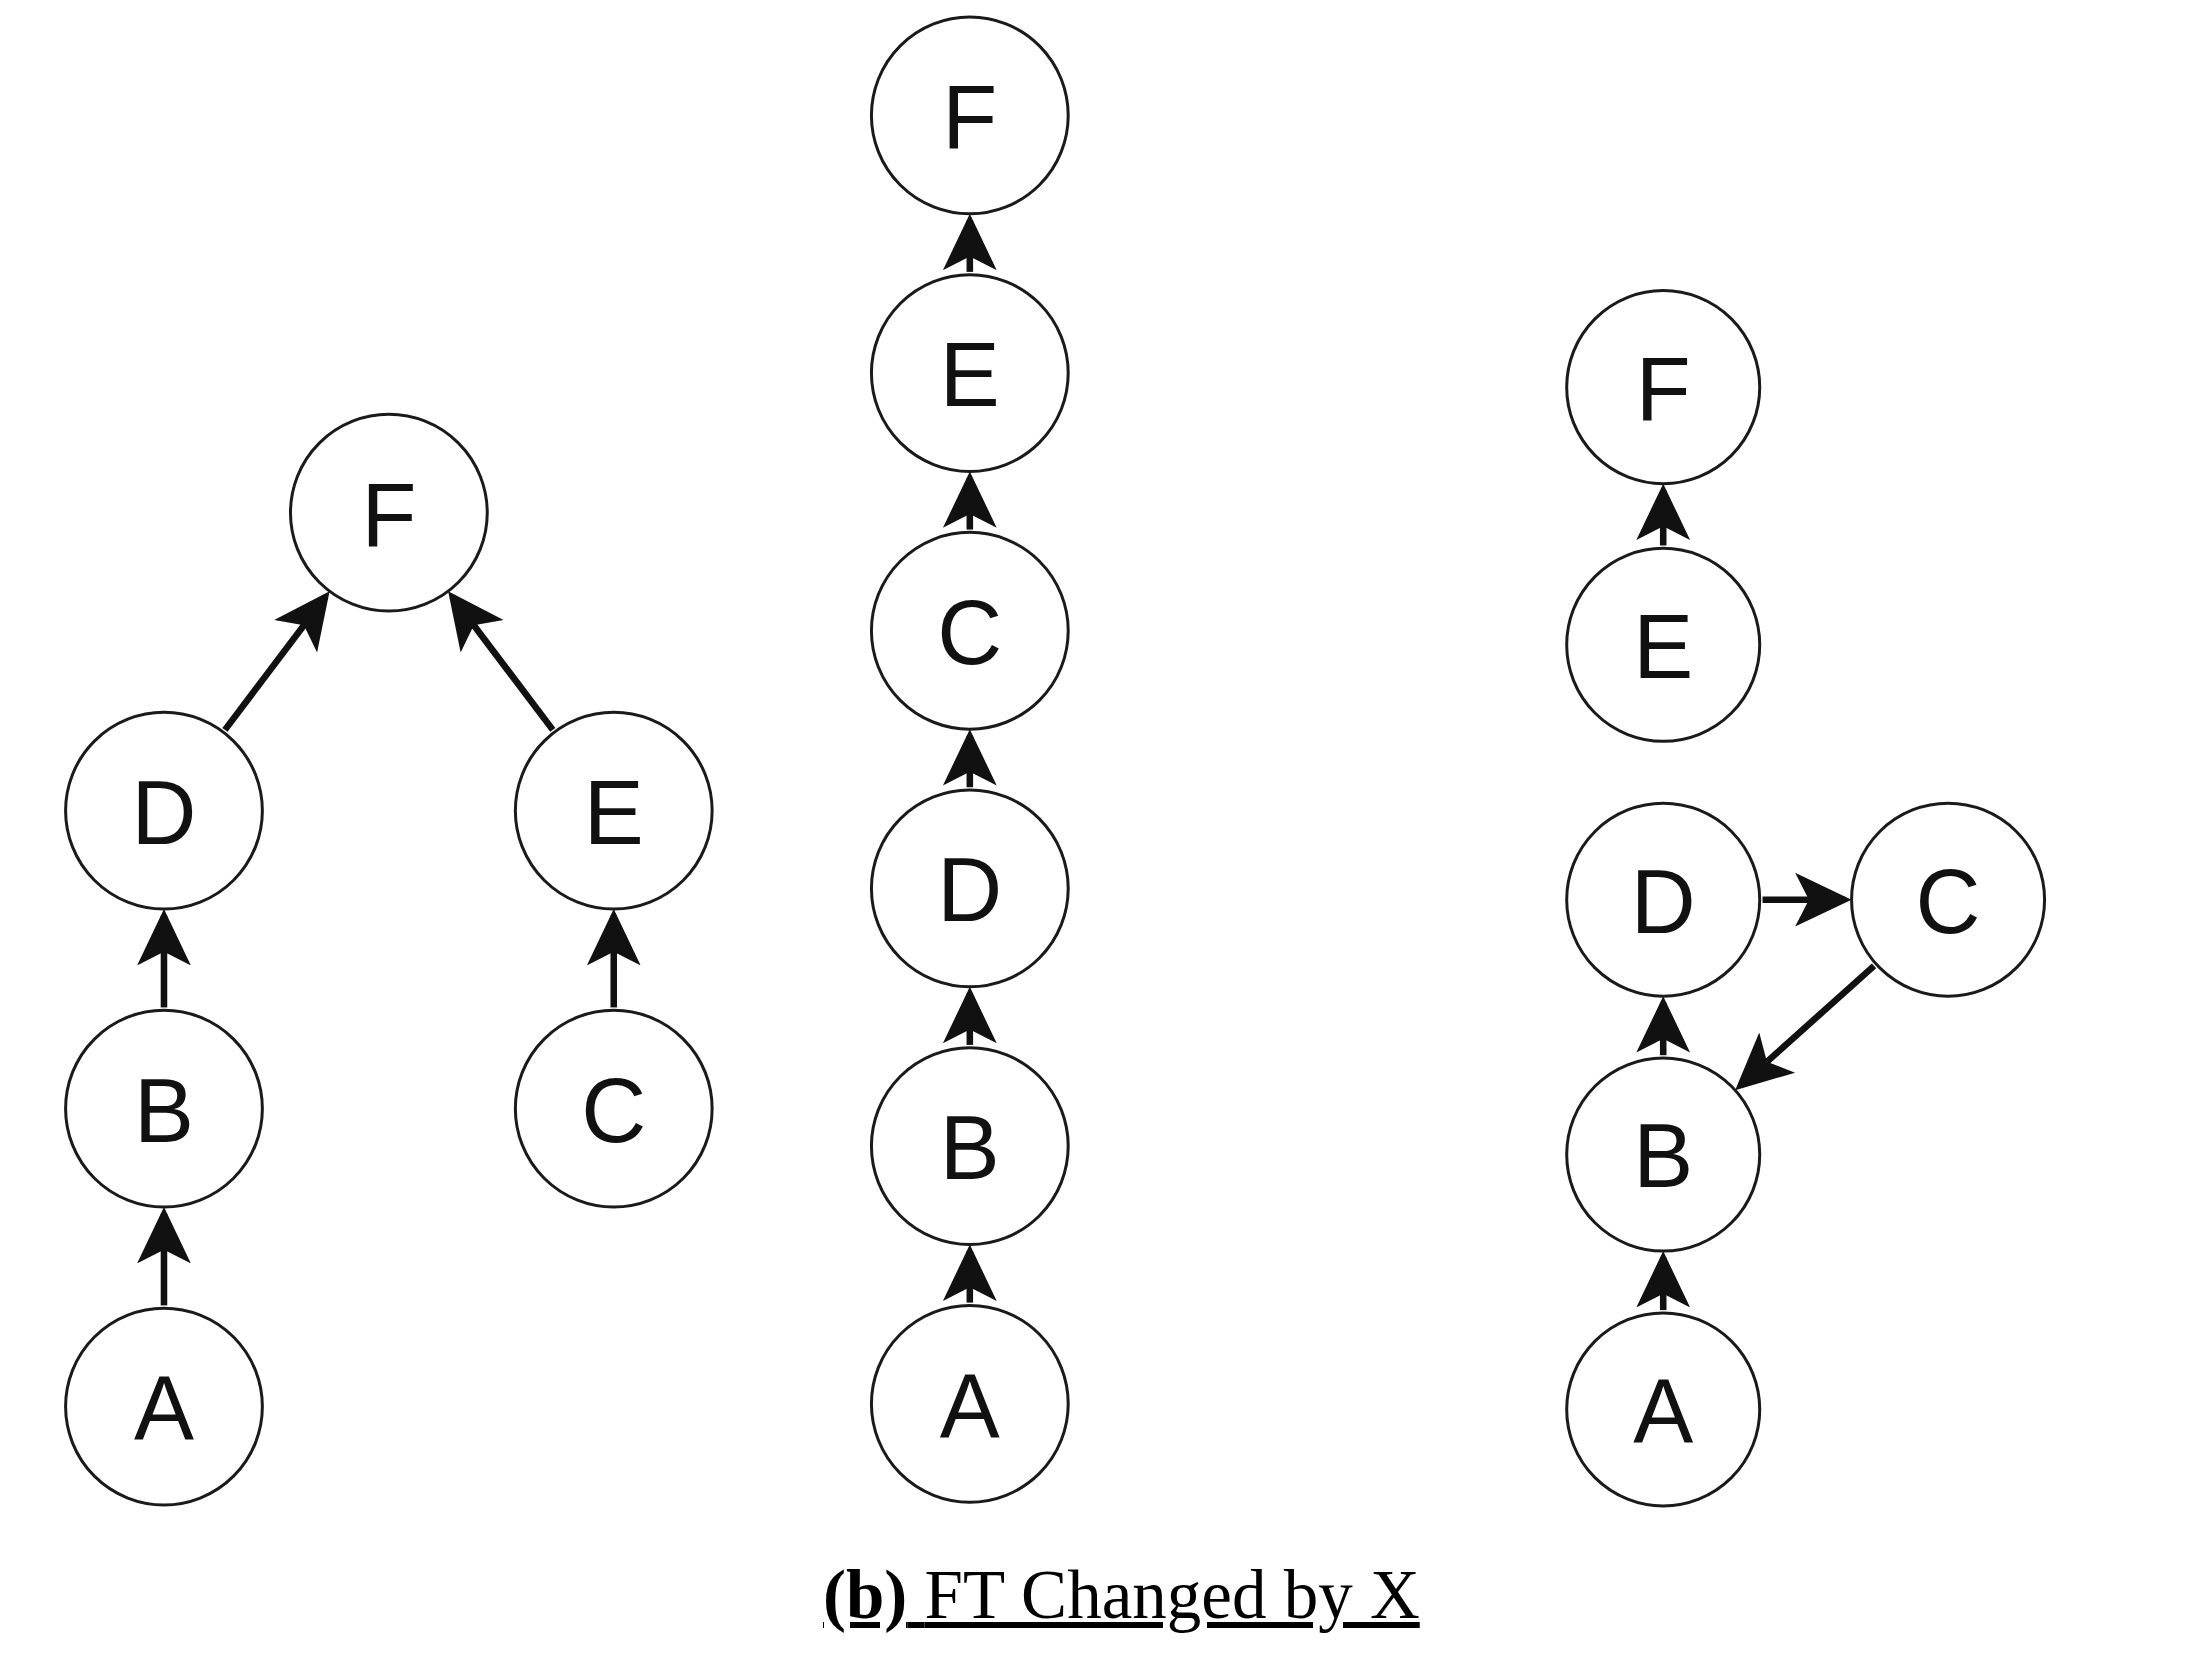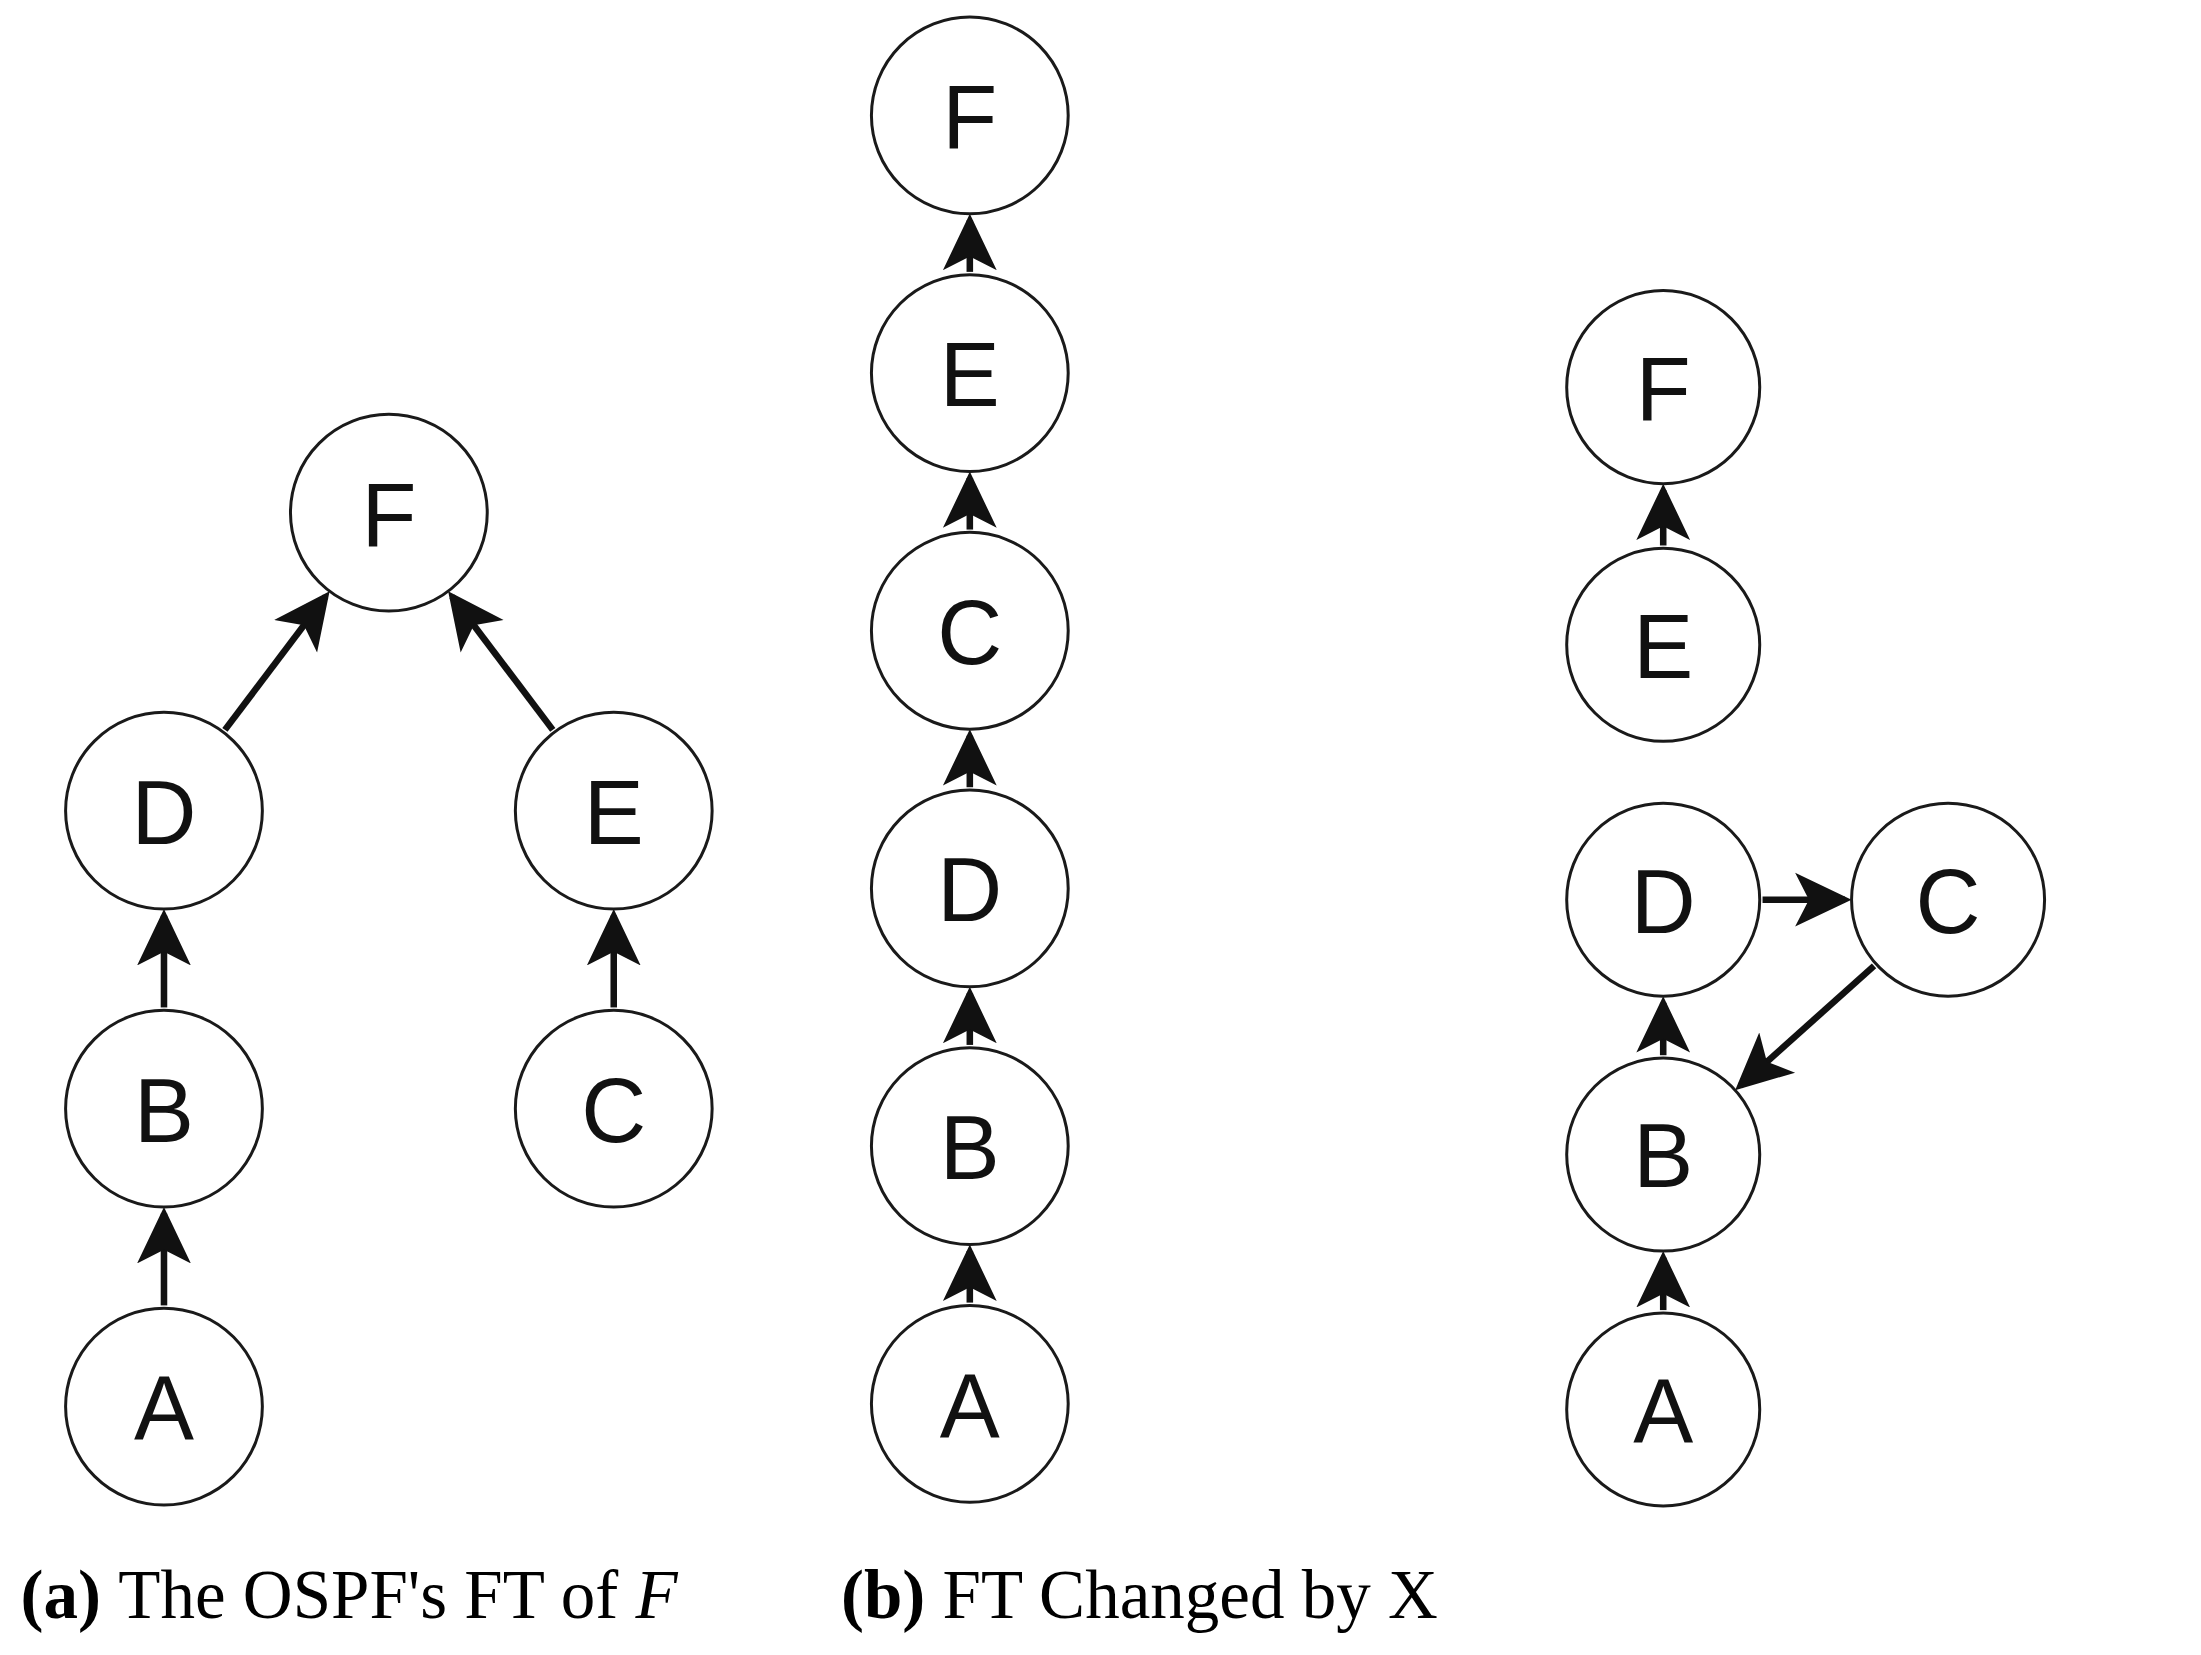--- a/index.html
+++ b/index.html
@@ -64,21 +64,21 @@
     white-space: nowrap;
     line-height: 103px;
   }
   .caption .tag {
     font-weight: bold;
   }
   .caption .ital {
     font-style: italic;
   }
   #cap-a { left: 20.6px; }
-  #cap-b { left: 841px; }
+  #cap-b { left: 823px; text-decoration: underline; }
   #cap-c { left: 1535px; }
 </style>
 </head>
 <body>
 
 <div id="figure">
 
   <svg id="graph-svg" viewBox="0 0 2350 1767">
     <defs>
       <marker id="arrowhead" markerWidth="9" markerHeight="9" refX="7.6" refY="4.5" orient="auto" markerUnits="strokeWidth">
@@ -172,22 +172,19 @@
           <text x="1775" y="1234" class="node-label">B</text>
         </g>
         <g>
           <circle cx="1775" cy="1504" r="103" class="node-circle"></circle>
           <text x="1775" y="1506" class="node-label">A</text>
         </g>
       </g>
   </svg>
 
   <div class="caption-row">
-    <div class="caption" id="cap-a">
-      <span class="tag">(a)</span><span>&nbsp;</span><span>The OSPF's FT of </span><span class="ital">F</span>
-    </div>
     <div class="caption" id="cap-b">
       <span class="tag">(b)</span><span>&nbsp;</span><span>FT Changed by X</span><span class="ital"></span>
     </div>
   </div>
 
 </div>
 
 
 </body></html>

